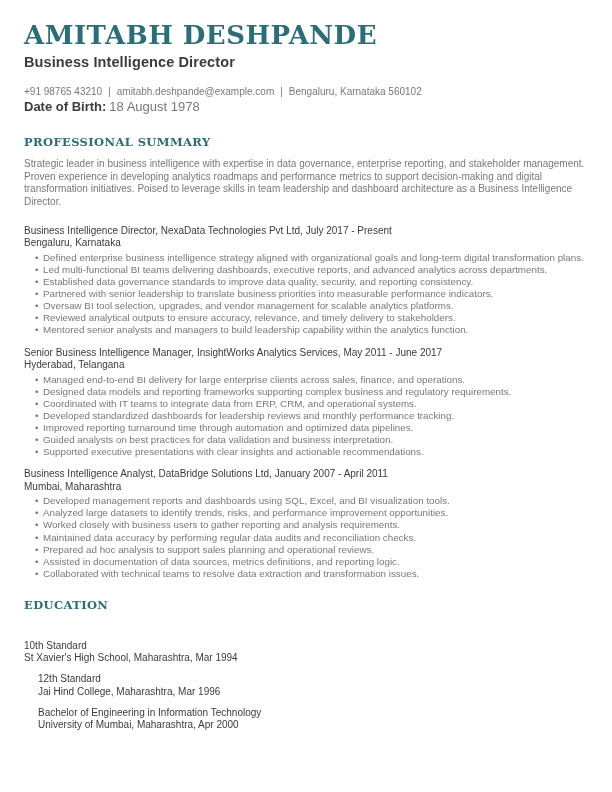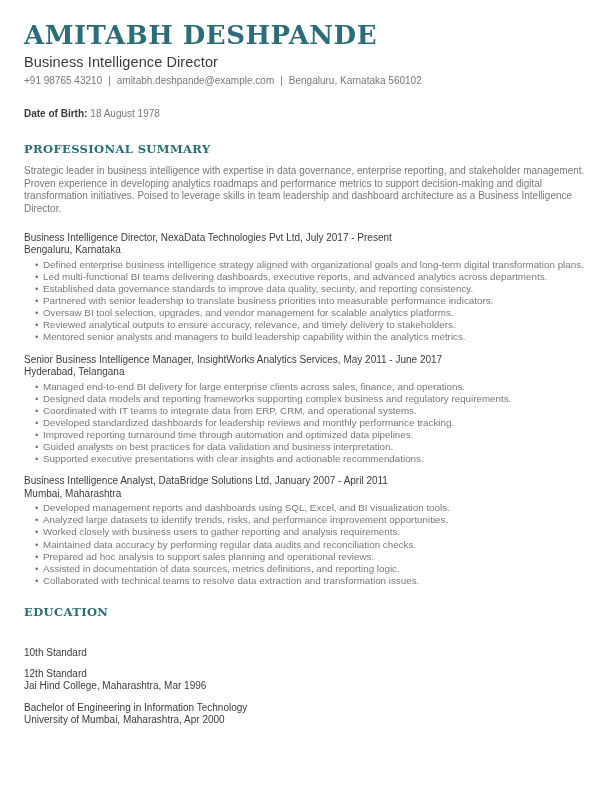--- a/index.html
+++ b/index.html
@@ -19,34 +19,34 @@
     font-family:"DejaVu Serif", serif;
     font-weight:bold;
     font-size:26px;
     line-height:1.05;
     letter-spacing:0.5px;
     color:var(--accent, #2b6d78);
   }
   .person-title {
     margin-top:5px;
     font-size:14.5px;
-    font-weight:normal;
+    font-weight:bold;
     color:var(--dark, #3b3b3b);
     letter-spacing:0.1px;
   }
   .contact-line {
-    margin-top:5px;
+    margin-top:16px;
     font-size:10px;
     line-height:12px;
     color:var(--body, #787878);
   }
   .contact-line .sep { margin:0 6px; color:var(--body, #787878); }
   .dob-line {
-    margin-top:21px;
-    font-size:10px;
+    margin-top:3px;
+    font-size:13px;
     line-height:12px;
     color:var(--body, #787878);
   }
   .dob-label { font-weight:bold; color:var(--dark, #3b3b3b); margin-right:3px; }
   
   .section-heading {
     font-family:"DejaVu Serif", serif;
     font-weight:bold;
     font-size:11.5px;
     line-height:14px;
@@ -82,21 +82,21 @@
     color:var(--body, #787878);
   }
   .bullet-text {
     flex:1;
     font-size:9.8px;
     line-height:12.1px;
     color:var(--body, #787878);
   }
   
   .edu-entry { margin-top:28px; }
-  .edu-entry + .edu-entry { margin-top:9px; }
+  .edu-entry + .edu-entry { margin-top:9px;margin-left:14px; }
   .edu-degree, .edu-details {
     font-size:10px;
     line-height:12.2px;
     color:var(--dark, #3b3b3b);
   }
 </style>
 </head>
 <body>
 
 <div class="page">
@@ -142,21 +142,21 @@
         <div class="bullet-row">
             <span class="bullet-dot">•</span>
             <span class="bullet-text">Oversaw BI tool selection, upgrades, and vendor management for scalable analytics platforms.</span>
           </div>
         <div class="bullet-row">
             <span class="bullet-dot">•</span>
             <span class="bullet-text">Reviewed analytical outputs to ensure accuracy, relevance, and timely delivery to stakeholders.</span>
           </div>
         <div class="bullet-row">
             <span class="bullet-dot">•</span>
-            <span class="bullet-text">Mentored senior analysts and managers to build leadership capability within the analytics metrics.</span>
+            <span class="bullet-text">Mentored senior analysts and managers to build leadership capability within the analytics function.</span>
           </div>
       </div>
     </div>
 
     <div class="job">
       <div class="job-header-line">Senior Business Intelligence Manager, InsightWorks Analytics Services, May 2011 - June 2017</div>
       <div class="job-location">Hyderabad, Telangana</div>
       <div class="bullets">
         <div class="bullet-row">
             <span class="bullet-dot">•</span>
@@ -222,20 +222,21 @@
             <span class="bullet-text">Collaborated with technical teams to resolve data extraction and transformation issues.</span>
           </div>
       </div>
     </div>
   </section>
 
   <section class="section-education">
     <div class="section-heading">EDUCATION</div>
     <div class="edu-entry">
       <div class="edu-degree">10th Standard</div>
+      <div class="edu-details">St Xavier's High School, Maharashtra, Mar 1994</div>
     </div>
     <div class="edu-entry">
       <div class="edu-degree">12th Standard</div>
       <div class="edu-details">Jai Hind College, Maharashtra, Mar 1996</div>
     </div>
     <div class="edu-entry">
       <div class="edu-degree">Bachelor of Engineering in Information Technology</div>
       <div class="edu-details">University of Mumbai, Maharashtra, Apr 2000</div>
     </div>
   </section>

